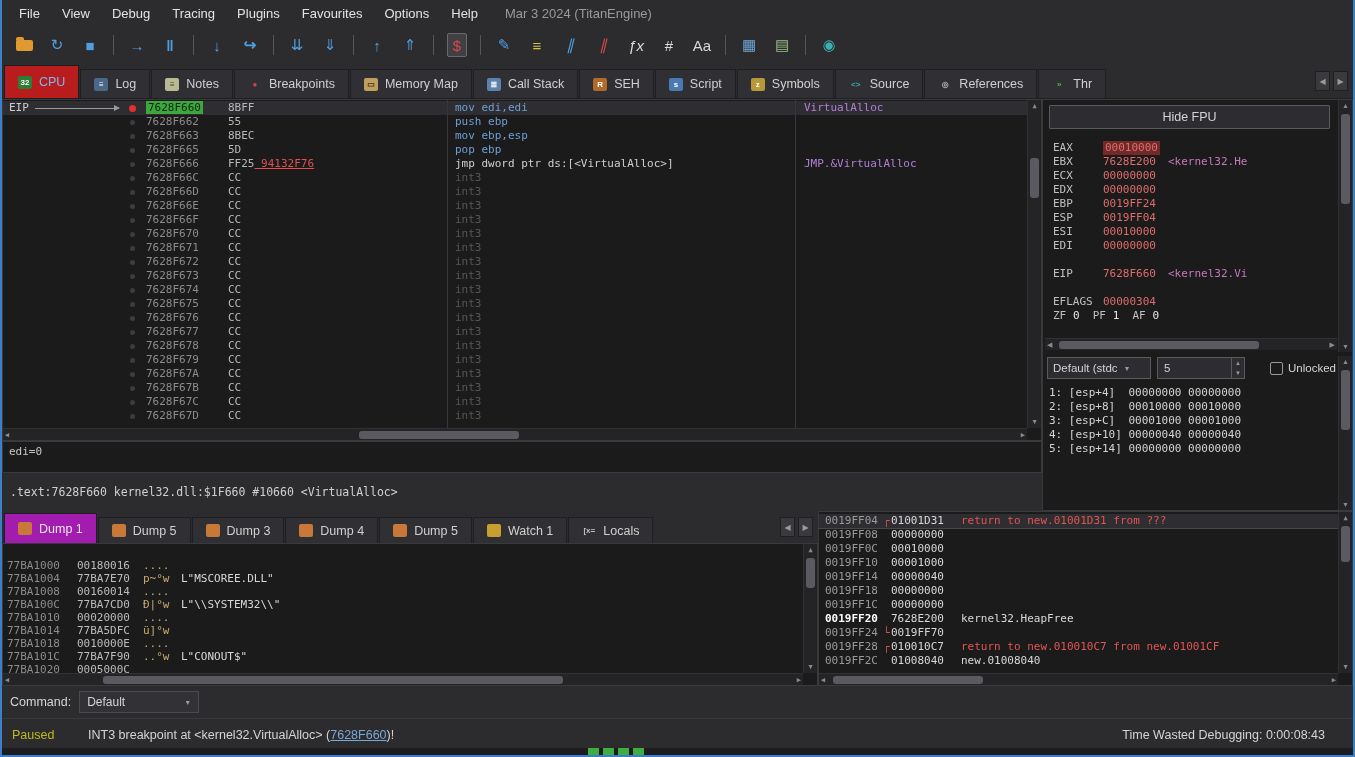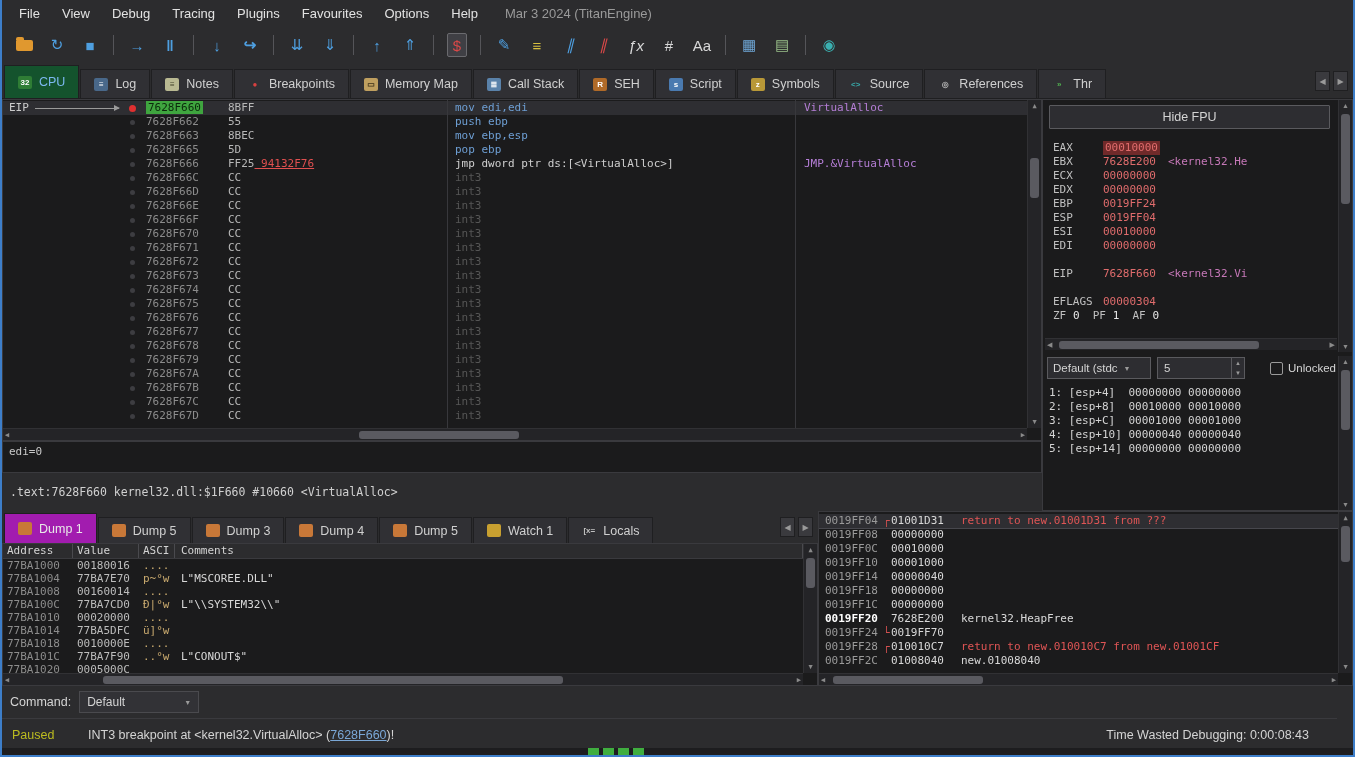--- a/index.html
+++ b/index.html
@@ -20,21 +20,21 @@
   .tb-btn.bold{font-weight:bold}
   .tb-btn.slant{font-style:italic}
   .tb-btn.boxed{border:1px solid #6a6a6e;background:#3f3f44;border-radius:2px;padding:0 4px}
   .tb-sep{width:1px;height:20px;background:#555559}
   .folder{width:17px;height:11px;background:#e0982f;border-radius:1px 2px 2px 2px;position:relative;display:inline-block}
   .folder::before{content:"";position:absolute;top:-3px;left:0;width:8px;height:3px;background:#e0982f;border-radius:2px 2px 0 0}
 
   
   .tabbar{position:absolute;top:64px;left:0;right:0;height:35px;display:flex;align-items:flex-end;background:#2c2c2e;border-bottom:1px solid #1f1f21;padding:0 2px}
   .tab{display:flex;align-items:center;gap:7px;height:29px;padding:0 13px;font-size:12.5px;color:#d0d0d0;background:#303034;border:1px solid #1f1f21;border-bottom:none;margin-right:1px;cursor:pointer;white-space:nowrap}
-  .tab.active{background:#14532d;color:#7cb8f0;height:33px}
+  .tab.active{background:#b91c1c;color:#7cb8f0;height:33px}
   .tab-icon{width:14px;height:13px;border-radius:2px;font-size:8px;line-height:13px;text-align:center;color:#fff;font-weight:bold;flex:none;overflow:hidden}
   .tab-scroll{margin-left:auto;align-self:center;display:flex;gap:3px;padding-right:3px}
   .tab-arrow{width:15px;height:20px;background:#3a3a3e;border:1px solid #1f1f21;color:#9a9a9a;font-size:8px;display:flex;align-items:center;justify-content:center;cursor:pointer}
 
   
   .vscroll{position:absolute;width:14px;background:#242427;border-left:1px solid #313134;display:flex;flex-direction:column;align-items:center;justify-content:space-between;font-size:7px;color:#8a8a8a;padding:2px 0}
   .hscroll{position:absolute;height:12px;background:#242427;border-top:1px solid #313134;font-size:7px;color:#8a8a8a}
   .hscroll .sb-ar{position:absolute;left:2px;top:2px}
   .hscroll .sb-ar.right{left:auto;right:2px}
   .vthumb{position:absolute;left:2px;width:9px;background:#5a5a60;border-radius:3px}
@@ -133,21 +133,21 @@
   .stackpane .hscroll{left:0;right:14px;bottom:0}
 
   
   .commandbar{position:absolute;top:686px;left:0;right:0;height:32px;display:flex;align-items:center;gap:8px;padding:0 8px;font-size:12.5px;color:#d4d4d4}
   .cmd-input{flex:1;height:22px;background:#323236;border:1px solid #4a4a4e;color:#d4d4d4;font-family:"DejaVu Sans Mono",monospace;font-size:11px;padding:0 6px;outline:none}
   .cmd-input::placeholder{color:#6e6e72}
   .cmd-dd{width:120px;height:22px;background:#323236;border:1px solid #4a4a4e;display:flex;align-items:center;justify-content:space-between;padding:0 7px;font-size:12px;cursor:pointer}
   .cmd-dd .caret{font-size:7px;color:#9a9a9a}
 
   
-  .statusbar{position:absolute;top:718px;left:0;right:16px;height:32px;border-top:1px solid #3a3a3e;display:flex;align-items:center;font-size:12.5px;color:#d4d4d4}
+  .statusbar{position:absolute;top:718px;left:0;right:0;height:32px;border-top:1px solid #3a3a3e;display:flex;align-items:center;font-size:12.5px;color:#d4d4d4}
   .sb-state{color:#bcbc20;width:86px;padding-left:10px}
   .sb-link{color:#7aa7d6;text-decoration:underline;cursor:pointer}
   .sb-right{margin-left:auto;padding-right:28px}
 
   
   .taskbar-peek{position:absolute;left:0;right:0;bottom:0;height:7px;background:#1d1d1f;display:flex;gap:4px;padding-left:586px}
   .tb-block{width:11px;height:7px;background:#3fae3f}
 </style>
 </head>
 <body>
@@ -347,26 +347,20 @@
         <span class="tab-icon" style="background: transparent; color: rgb(192, 192, 192);">[x=</span>
         <span class="tab-label">Locals</span>
       </div>
       <div class="tab-scroll">
         <span class="tab-arrow">◀</span>
         <span class="tab-arrow">▶</span>
       </div>
     </div>
 
   <div class="dumppane">
-    <div class="dumpheader" id="dumpHeader">
-        <span class="dh-cell c0">Address</span>
-        <span class="dh-cell c1">Value</span>
-        <span class="dh-cell c2">ASCI</span>
-        <span class="dh-cell c3">Comments</span>
-      </div>
     <div class="dumprows" id="dumpRows"><div class="dump-row"><span class="du-addr c0">77BA1000</span><span class="du-val c1">00180016</span><span class="du-asc c2">....</span><span class="du-com c3"></span></div><div class="dump-row"><span class="du-addr c0">77BA1004</span><span class="du-val c1">77BA7E70</span><span class="du-asc c2">p~°w</span><span class="du-com c3">L"MSCOREE.DLL"</span></div><div class="dump-row"><span class="du-addr c0">77BA1008</span><span class="du-val c1">00160014</span><span class="du-asc c2">....</span><span class="du-com c3"></span></div><div class="dump-row"><span class="du-addr c0">77BA100C</span><span class="du-val c1">77BA7CD0</span><span class="du-asc c2">Đ|°w</span><span class="du-com c3">L"\\SYSTEM32\\"</span></div><div class="dump-row"><span class="du-addr c0">77BA1010</span><span class="du-val c1">00020000</span><span class="du-asc c2">....</span><span class="du-com c3"></span></div><div class="dump-row"><span class="du-addr c0">77BA1014</span><span class="du-val c1">77BA5DFC</span><span class="du-asc c2">ü]°w</span><span class="du-com c3"></span></div><div class="dump-row"><span class="du-addr c0">77BA1018</span><span class="du-val c1">0010000E</span><span class="du-asc c2">....</span><span class="du-com c3"></span></div><div class="dump-row"><span class="du-addr c0">77BA101C</span><span class="du-val c1">77BA7F90</span><span class="du-asc c2">..°w</span><span class="du-com c3">L"CONOUT$"</span></div><div class="dump-row"><span class="du-addr c0">77BA1020</span><span class="du-val c1">0005000C</span><span class="du-asc c2"></span><span class="du-com c3"></span></div></div>
     <div class="vscroll">
       <span>▲</span>
       <div class="vthumb" style="top:14px;height:30px"></div>
       <span>▼</span>
     </div>
     <div class="hscroll">
       <span class="sb-ar">◀</span>
       <div class="hthumb" style="left:100px;width:460px"></div>
       <span class="sb-ar right">▶</span>

